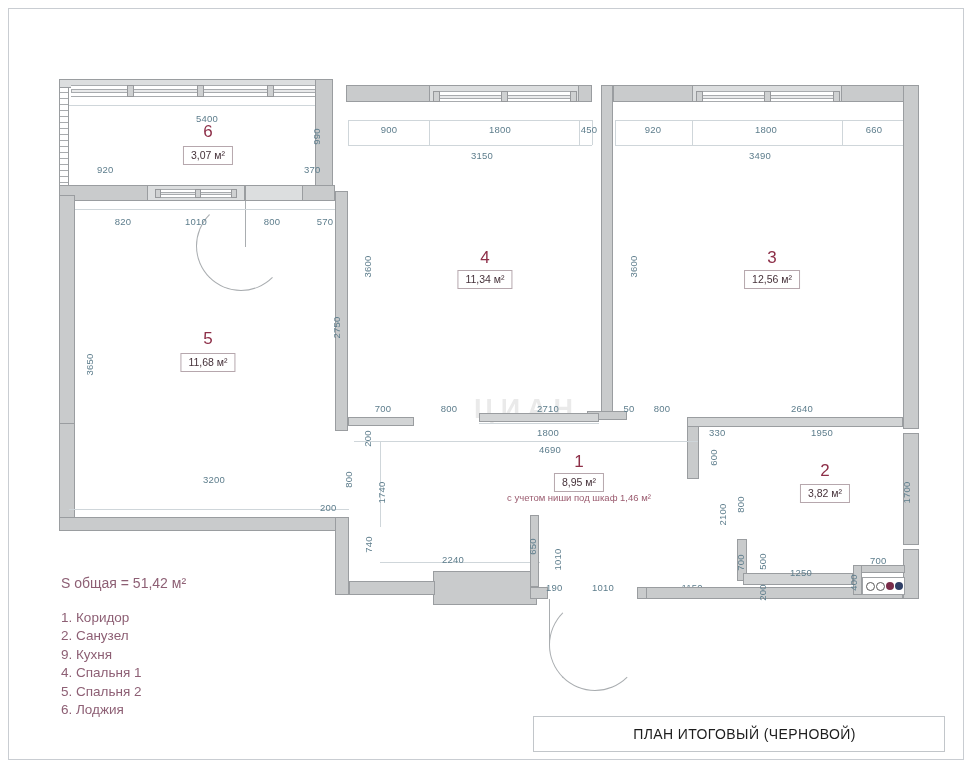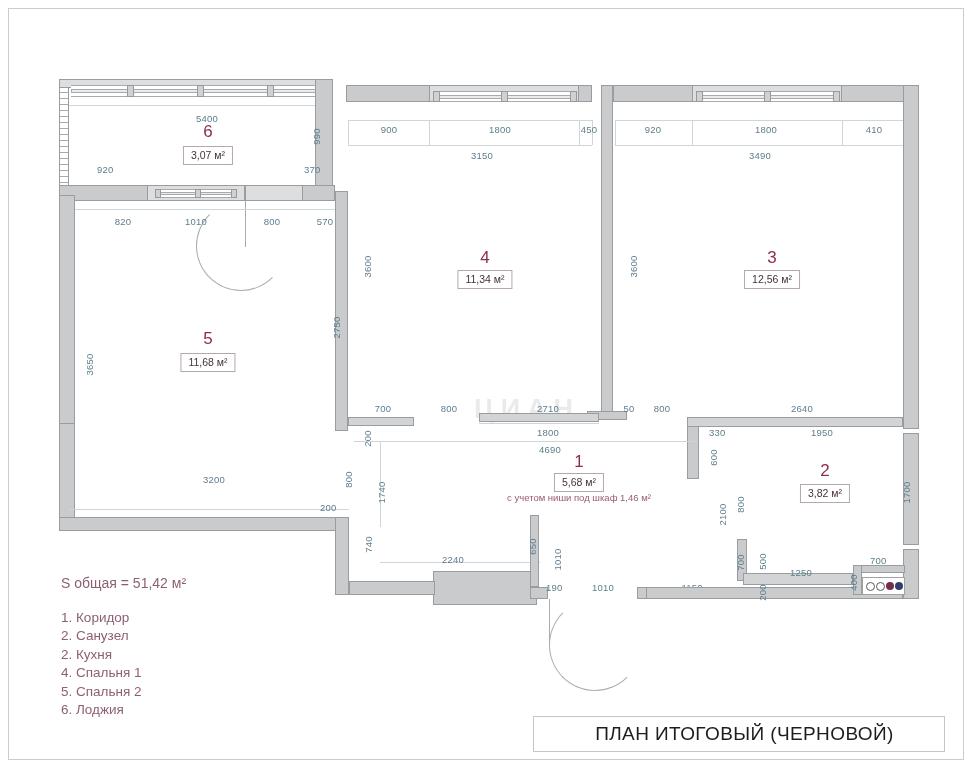--- a/index.html
+++ b/index.html
@@ -30,21 +30,21 @@
   
   .arc{position:absolute;border:1px solid #a9adb0;border-radius:50%;box-sizing:border-box;}
 
   
   #legend{position:absolute;color:#8d5f74;font-size:13.5px;line-height:18.5px;white-space:nowrap;}
   #legend .tot{font-size:14px;margin-bottom:16px;color:#8d5f74;}
   #legend .li{font-size:13.5px;}
 
   
   #titleblock{position:absolute;border:1px solid #c2c6ca;background:#fff;display:flex;align-items:center;justify-content:center;box-sizing:border-box;}
-  #titleblock .tt{font-size:19px;color:#1d1d1d;letter-spacing:0.4px;font-family:"Liberation Sans",sans-serif;margin-left:11px;}
+  #titleblock .tt{font-size:14px;color:#1d1d1d;letter-spacing:0.4px;font-family:"Liberation Sans",sans-serif;margin-left:11px;}
 
   
   .hatch{position:absolute;background:
      repeating-linear-gradient(0deg,#fff 0 5px,#a8abae 5px 6px),
      repeating-linear-gradient(90deg,#fff 0 6px,#a8abae 6px 7px);
      border:1px solid #9a9da0;box-sizing:border-box;}
 
   
   .stove{position:absolute;background:#fff;border:1px solid #a0a3a6;box-sizing:border-box;}
   .burner{position:absolute;border-radius:50%;box-sizing:border-box;}
@@ -151,21 +151,21 @@
   <div class="wnub" style="left:824px;top:82px;width:7px;height:11px;"></div>
 
   <div class="hair" style="left:606px;top:111px;width:290px;height:1px;"></div>
   <div class="hair" style="left:606px;top:136px;width:290px;height:1px;"></div>
   <div class="hairv" style="left:606px;top:111px;width:1px;height:25px;"></div>
   <div class="hairv" style="left:683px;top:111px;width:1px;height:25px;"></div>
   <div class="hairv" style="left:833px;top:111px;width:1px;height:25px;"></div>
   <div class="hairv" style="left:896px;top:111px;width:1px;height:25px;"></div>
   <div class="dim c" style="left:644px;top:115px;">920</div>
   <div class="dim c" style="left:757px;top:115px;">1800</div>
-  <div class="dim c" style="left:865px;top:115px;">410</div>
+  <div class="dim c" style="left:865px;top:115px;">660</div>
   <div class="dim c" style="left:751px;top:141px;">3490</div>
 
   <div class="roomnum" style="left:763px;top:239px;">3</div>
   <div class="areabox" style="left:763px;top:261px;">12,56 м²</div>
 
   <div class="wall" style="left:894px;top:76px;width:16px;height:344px;"></div>
   <div class="wall" style="left:894px;top:424px;width:16px;height:112px;"></div>
   <div class="wall" style="left:894px;top:540px;width:16px;height:50px;"></div>
   <div class="dim vc" style="left:887px;top:478px;">1700</div>
 
@@ -185,21 +185,21 @@
   <div class="dim c" style="left:539px;top:418px;">1800</div>
   <div class="hair" style="left:345px;top:432px;width:344px;height:1px;"></div>
   <div class="dim c" style="left:541px;top:435px;">4690</div>
   <div class="dim vc" style="left:350px;top:424px;">200</div>
 
   <div class="dim" style="left:700px;top:418px;">330</div>
   <div class="dim vc" style="left:696px;top:443px;">600</div>
   <div class="dim c" style="left:813px;top:418px;">1950</div>
 
   <div class="roomnum" style="left:570px;top:443px;">1</div>
-  <div class="areabox" style="left:570px;top:464px;">5,68 м²</div>
+  <div class="areabox" style="left:570px;top:464px;">8,95 м²</div>
   <div class="note" style="left:570px;top:483px;">с учетом ниши под шкаф 1,46 м²</div>
 
   <div class="hairv" style="left:371px;top:432px;width:1px;height:86px;"></div>
   <div class="dim vc" style="left:362px;top:478px;">1740</div>
   <div class="dim vc" style="left:331px;top:465px;">800</div>
   <div class="dim vc" style="left:351px;top:530px;">740</div>
 
   <div class="wall" style="left:424px;top:562px;width:104px;height:34px;"></div>
   <div class="wall" style="left:340px;top:572px;width:86px;height:14px;"></div>
   <div class="hair" style="left:371px;top:553px;width:160px;height:1px;"></div>
@@ -240,21 +240,21 @@
     <div class="burner" style="left:3px;top:4px;width:9px;height:9px;border:1px solid #5a5a5a;background:#fff;"></div>
     <div class="burner" style="left:13px;top:4px;width:9px;height:9px;border:1px solid #5a5a5a;background:#fff;"></div>
     <div class="burner" style="left:23px;top:4px;width:8px;height:8px;background:#7a2d4a;"></div>
     <div class="burner" style="left:32px;top:4px;width:8px;height:8px;background:#2f3f66;"></div>
   </div>
 
   <div id="legend" style="left:52px;top:565px;">
     <div class="tot">S общая = 51,42 м²</div>
     <div class="li">1. Коридор</div>
     <div class="li">2. Санузел</div>
-    <div class="li">2. Кухня</div>
+    <div class="li">9. Кухня</div>
     <div class="li">4. Спальня 1</div>
     <div class="li">5. Спальня 2</div>
     <div class="li">6. Лоджия</div>
   </div>
 
   <div id="titleblock" style="left:524px;top:707px;width:412px;height:36px;">
     <span class="tt">ПЛАН ИТОГОВЫЙ (ЧЕРНОВОЙ)</span>
   </div>
 
  </div>

